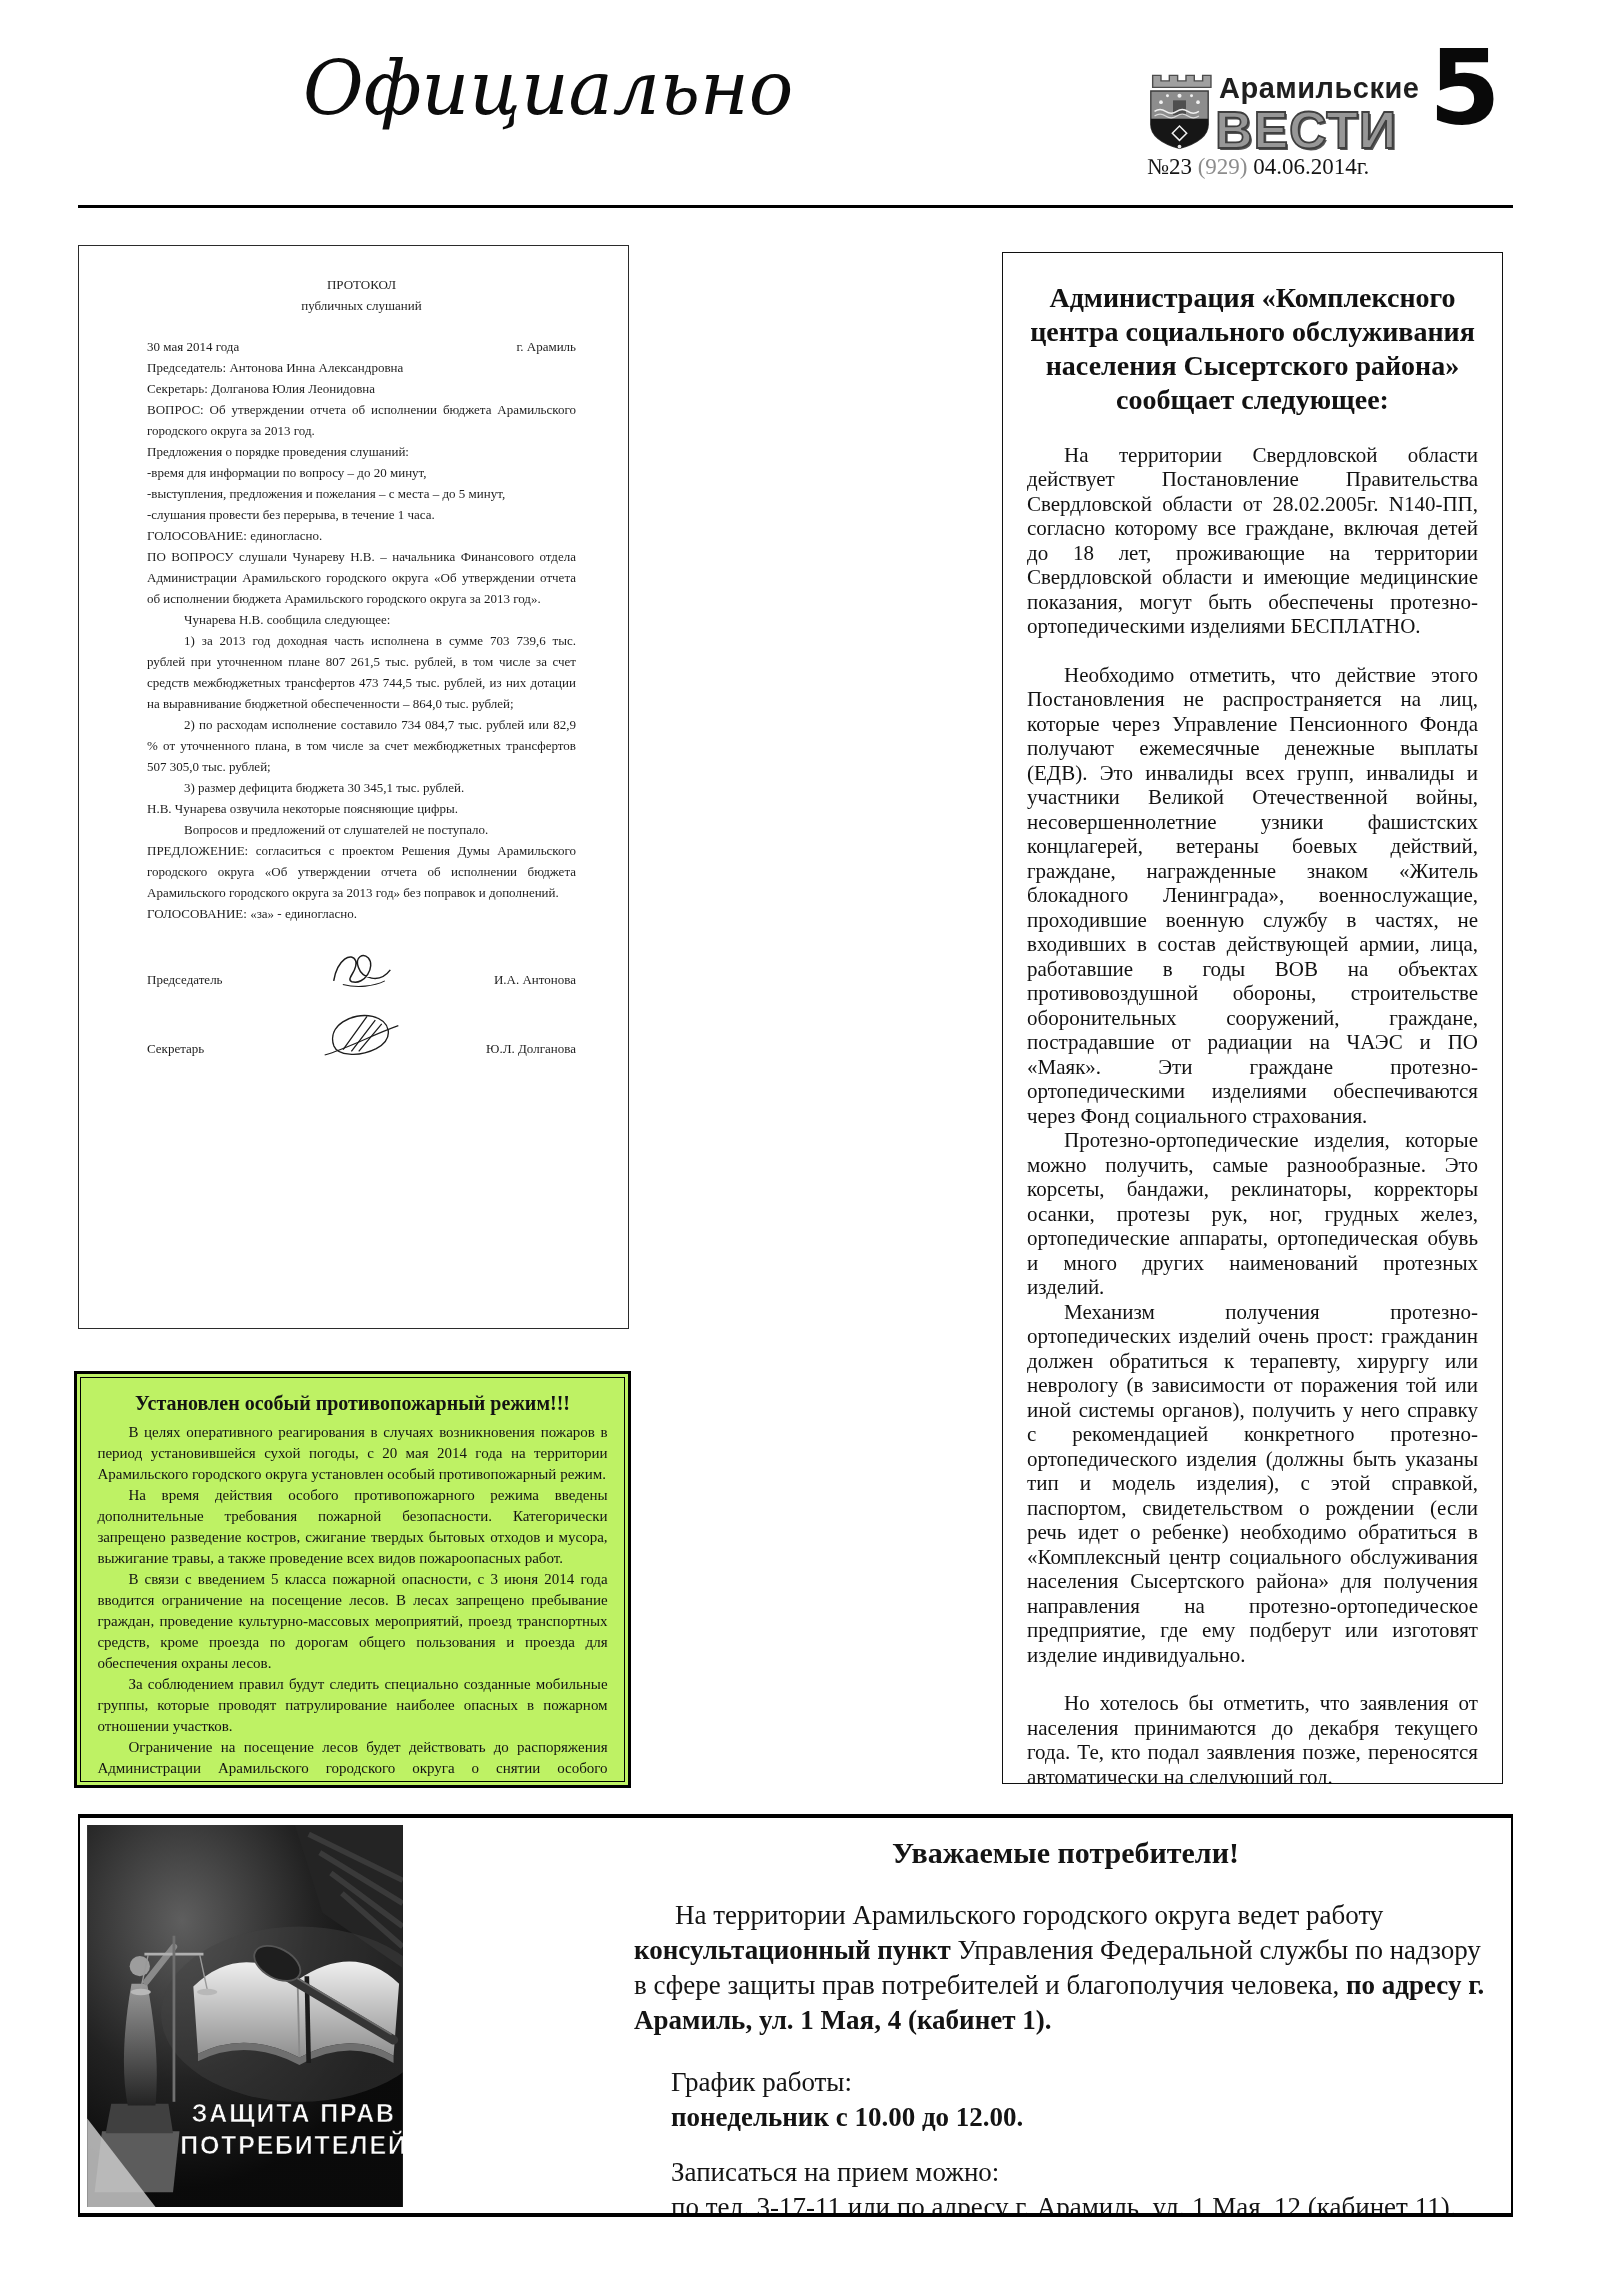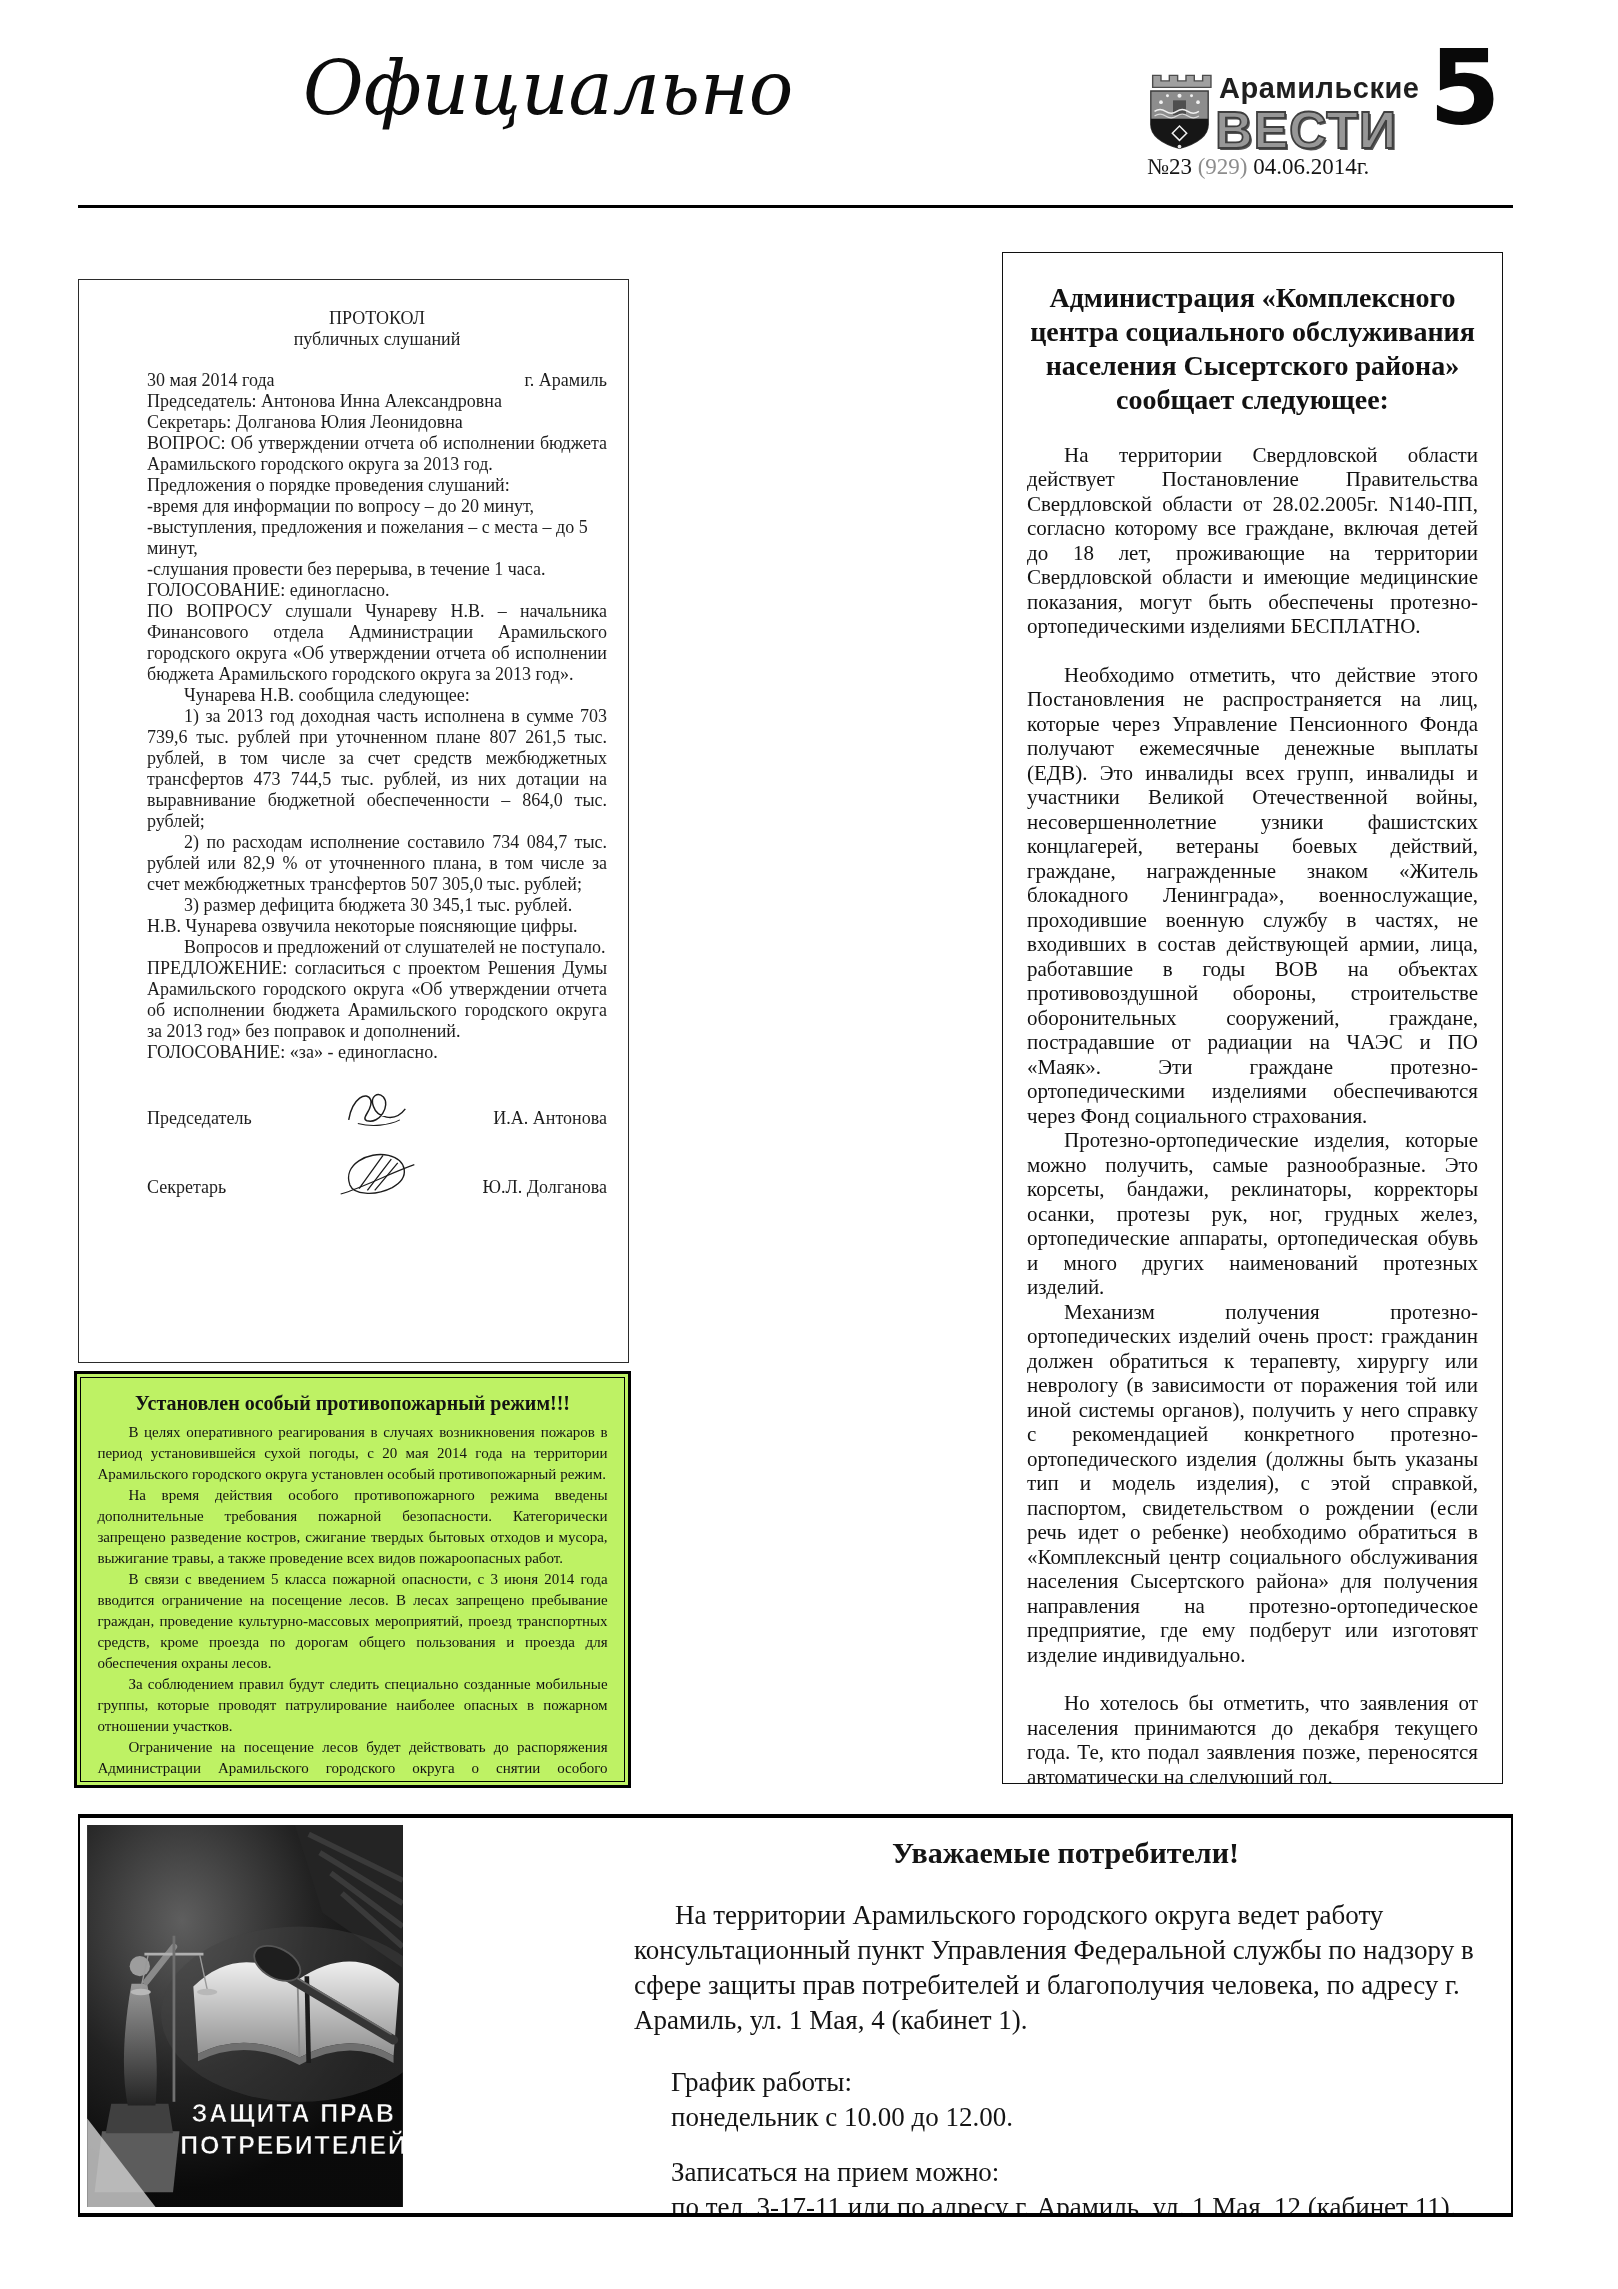--- a/index.html
+++ b/index.html
@@ -15,22 +15,22 @@
   .brand-name{position:absolute;left:68px;top:35px;font-family:"Liberation Sans",sans-serif;
               font-weight:bold;font-size:52px;color:#979797;-webkit-text-stroke:1.8px #3f3f3f;
               text-shadow:1.8px 1.8px 0 #555;letter-spacing:0.9px;}
   .issue{position:absolute;left:0;top:89px;font-size:23px;color:#141414;white-space:nowrap;}
   .issue .gray{color:#8d8d8d;}
   .pageno{position:absolute;left:1429px;top:37px;font-family:"DejaVu Sans",sans-serif;
           font-weight:bold;font-size:103px;line-height:1;color:#090909;}
   .header-rule{position:absolute;left:78px;top:205px;width:1435px;height:2.8px;background:#000;}
   
   .protocol{position:absolute;left:78px;top:245px;width:551px;height:1084px;
-            border:1.8px solid #2b2b2b;box-sizing:border-box;padding:28px 21px 0 68px;
-            font-size:18px;line-height:21px;color:#1d1d1d;overflow:hidden;margin-top:34px;}
+            border:1.8px solid #2b2b2b;box-sizing:border-box;padding:28px 52px 0 68px;
+            font-size:13px;line-height:21px;color:#1d1d1d;overflow:hidden;}
   .p-center{text-align:center;}
   .p-just{text-align:justify;}
   .ind{text-indent:37px;}
   .mt{margin-top:20px;}
   .protocol p{margin:0;}
   .d-row{display:flex;justify-content:space-between;}
   .sig-row{display:flex;align-items:flex-end;margin-top:16.6px;}
   .sig-role{width:138px;}
   .sig-scribble{flex:1;display:flex;justify-content:center;align-items:center;}
   .sig-name{width:138px;text-align:right;}
@@ -51,21 +51,21 @@
   .fire p{margin:0;text-align:justify;text-indent:31px;}
   
   .consumers{position:absolute;left:78px;top:1814px;width:1435px;height:403px;
              border:2.8px solid #000;border-top-width:4.6px;border-bottom-width:4.6px;
              box-sizing:border-box;overflow:hidden;background:#fff;}
   .photo{position:absolute;left:7.4px;top:7.4px;width:316px;height:382px;}
   .c-text{position:absolute;left:554px;top:7.4px;width:863px;font-size:27px;line-height:35px;color:#141414;}
   .c-text h2{margin:9.2px 0 0;font-size:30px;text-align:center;font-weight:bold;}
   .c-p1{margin-top:28px;text-indent:41px;}
   .c-block{margin-top:20px;padding-left:37px;}
-  .b{font-weight:normal;}
+  .b{font-weight:bold;}
 </style>
 </head>
 <body>
 
 <div class="page">
 
   <div class="sec-title">Официально</div>
 
   <div class="brand">
     <svg class="coat" width="65" height="87" viewBox="0 0 70 94">

